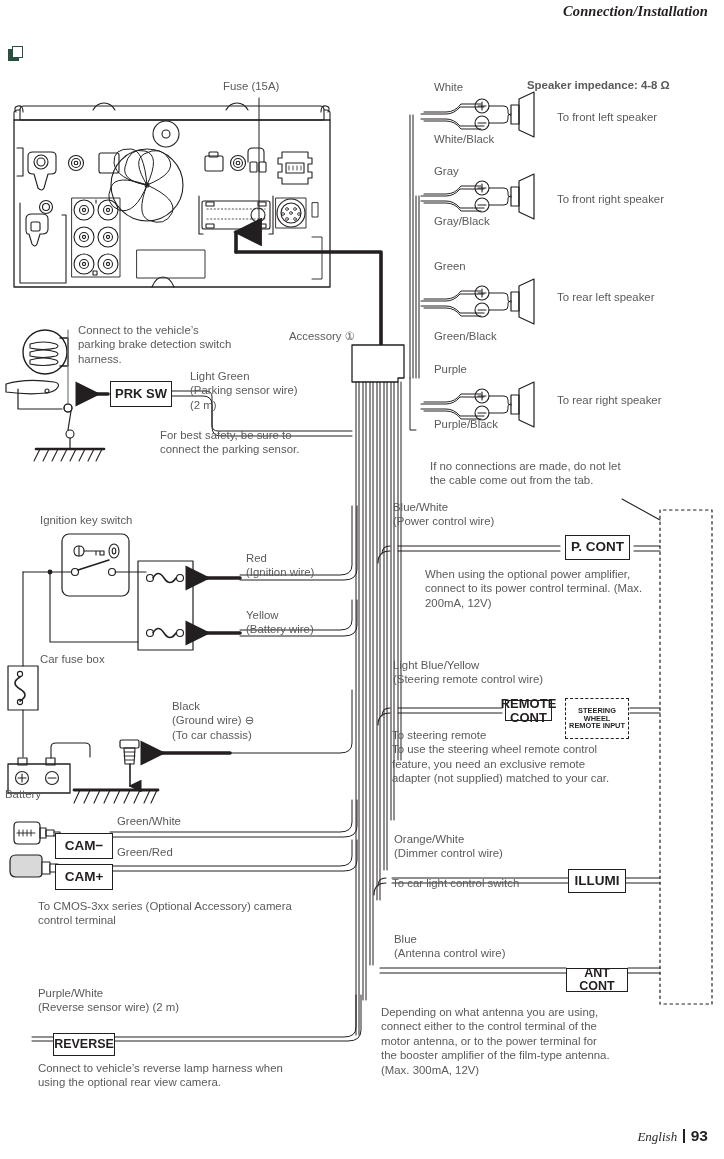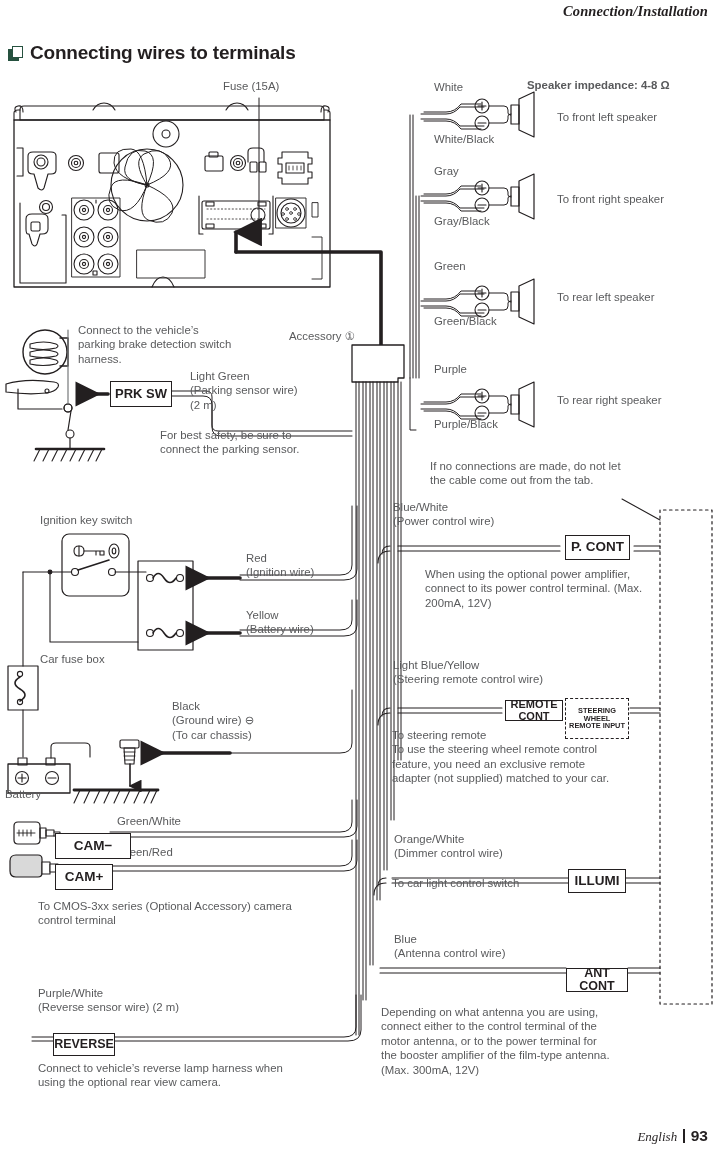--- a/index.html
+++ b/index.html
@@ -52,21 +52,20 @@
 
 <div class="abs" id="page-header">
   <div id="header-title">Connection/Installation</div>
 </div>
 
 <div class="abs" id="section-title-row">
   <div id="section-marker">
     <div class="sq-back"></div>
       <div class="sq-front"></div>
   </div>
-  <div id="section-title">Connecting wires to terminals</div>
 </div>
 
 <svg class="layer" viewBox="0 0 724 1159" xmlns="http://www.w3.org/2000/svg">
   <defs>
     <marker id="arrowL" viewBox="0 0 10 10" refX="9" refY="5" markerWidth="7" markerHeight="7" orient="auto">
       <path d="M10 0 L10 10 L0 5 z" fill="#231f20"></path>
     </marker>
     <marker id="arrowUp" viewBox="0 0 10 10" refX="5" refY="1" markerWidth="8" markerHeight="8" orient="auto">
       <path d="M0 10 L10 10 L5 0 z" fill="#231f20"></path>
     </marker>
@@ -434,21 +433,21 @@
 
 <div class="abs lbl" style="left:434px;top:80px;">White</div>
 <div class="abs lbl" style="left:434px;top:132px;">White/Black</div>
 <div class="abs lbl" style="left:557px;top:110px;">To front left speaker</div>
 
 <div class="abs lbl" style="left:434px;top:164px;">Gray</div>
 <div class="abs lbl" style="left:434px;top:214px;">Gray/Black</div>
 <div class="abs lbl" style="left:557px;top:192px;">To front right speaker</div>
 
 <div class="abs lbl" style="left:434px;top:259px;">Green</div>
-<div class="abs lbl" style="left:434px;top:314px;">Green/Black</div>
+<div class="abs lbl" style="left:434px;top:329px;">Green/Black</div>
 <div class="abs lbl" style="left:557px;top:290px;">To rear left speaker</div>
 
 <div class="abs lbl" style="left:434px;top:362px;">Purple</div>
 <div class="abs lbl" style="left:434px;top:417px;">Purple/Black</div>
 <div class="abs lbl" style="left:557px;top:393px;">To rear right speaker</div>
 
 <div class="abs lbl" style="left:78px;top:323px;width:200px;">Connect to the vehicle’s
 parking brake detection switch
 harness.</div>
 <div class="abs box-lbl" style="left:110px;top:381px;width:62px;height:26px;font-size:13px;">PRK SW</div>
@@ -464,21 +463,21 @@
 <div class="abs lbl" style="left:246px;top:608px;">Yellow
 (Battery wire)</div>
 <div class="abs lbl" style="left:40px;top:652px;">Car fuse box</div>
 <div class="abs lbl" style="left:5px;top:787px;">Battery</div>
 <div class="abs lbl" style="left:172px;top:699px;width:180px;">Black
 (Ground wire) ⊖
 (To car chassis)</div>
 
 <div class="abs lbl" style="left:117px;top:814px;">Green/White</div>
 <div class="abs lbl" style="left:117px;top:845px;">Green/Red</div>
-<div class="abs box-lbl" style="left:55px;top:833px;width:76px;height:26px;font-size:13.5px;">CAM−</div>
+<div class="abs box-lbl" style="left:55px;top:833px;width:58px;height:26px;font-size:13.5px;">CAM−</div>
 <div class="abs box-lbl" style="left:55px;top:864px;width:58px;height:26px;font-size:13.5px;">CAM+</div>
 <div class="abs lbl" style="left:38px;top:899px;width:330px;">To CMOS-3xx series (Optional Accessory) camera
 control terminal</div>
 
 <div class="abs lbl" style="left:38px;top:986px;width:300px;">Purple/White
 (Reverse sensor wire) (2 m)</div>
 <div class="abs box-lbl" style="left:53px;top:1033px;width:62px;height:23px;font-size:12.5px;">REVERSE</div>
 <div class="abs lbl" style="left:38px;top:1061px;width:340px;">Connect to vehicle’s reverse lamp harness when
 using the optional rear view camera.</div>
 
@@ -487,21 +486,21 @@
 
 <div class="abs lbl" style="left:393px;top:500px;width:220px;">Blue/White
 (Power control wire)</div>
 <div class="abs box-lbl" style="left:565px;top:535px;width:65px;height:25px;font-size:13.5px;">P. CONT</div>
 <div class="abs lbl" style="left:392px;top:567px;width:270px;padding-left:33px;">When using the optional power amplifier,
 connect to its power control terminal. (Max.
 200mA, 12V)</div>
 
 <div class="abs lbl" style="left:393px;top:658px;width:260px;">Light Blue/Yellow
 (Steering remote control wire)</div>
-<div class="abs box-lbl" style="left:505px;top:700px;width:58px;height:21px;font-size:11px;text-align:center;">REMOTE CONT</div>
+<div class="abs box-lbl" style="left:505px;top:700px;width:47px;height:21px;font-size:13px;text-align:center;">REMOTE CONT</div>
 <div class="abs box-lbl dashed" style="left:565px;top:698px;width:64px;height:41px;font-size:7.4px;white-space:pre-line;">STEERING WHEEL
 REMOTE INPUT</div>
 <div class="abs lbl" style="left:392px;top:728px;width:275px;">To steering remote
 To use the steering wheel remote control
 feature, you need an exclusive remote
 adapter (not supplied) matched to your car.</div>
 
 <div class="abs lbl" style="left:394px;top:832px;width:220px;">Orange/White
 (Dimmer control wire)</div>
 <div class="abs box-lbl" style="left:568px;top:869px;width:58px;height:24px;font-size:13.5px;">ILLUMI</div>

